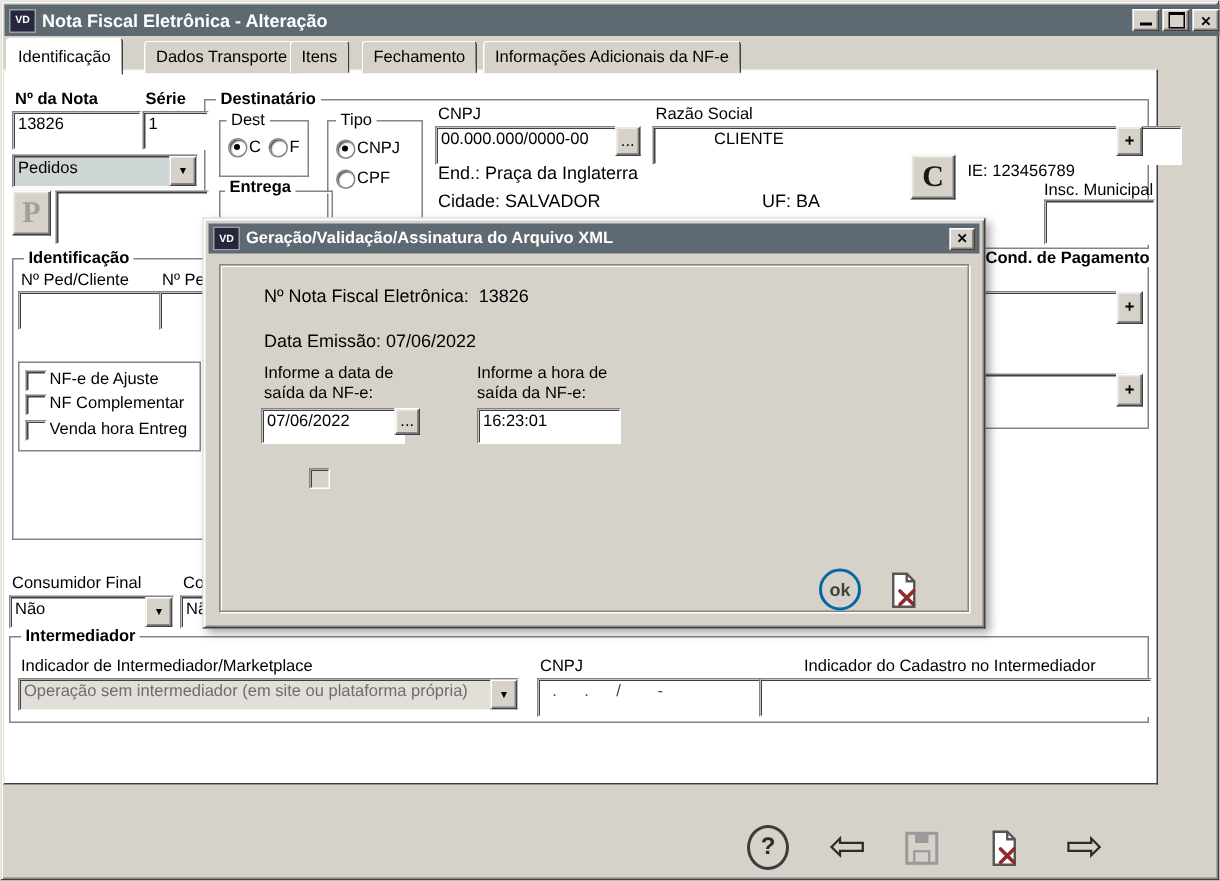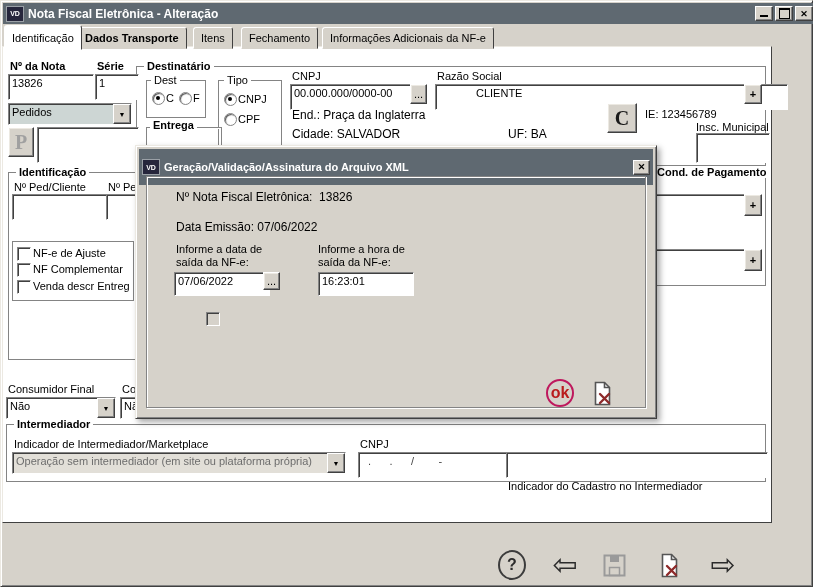--- a/index.html
+++ b/index.html
@@ -26,26 +26,26 @@
   .radio{position:absolute;width:11px;height:11px;border-radius:50%;background:#fff;border:1px solid #848484;box-shadow:inset 1px 1px 1px #555;z-index:4;}
   .radio.on::after{content:"";position:absolute;left:3px;top:3px;width:4px;height:4px;border-radius:50%;background:#000;}
   .cb{position:absolute;width:12px;height:12px;background:#fff;border:1px solid;border-color:#848484 #fff #fff #848484;box-shadow:inset 1px 1px 0 #404040;z-index:4;}
   .cb.disabled{background:#d6d2ca;}
   .combo{position:absolute;background:#fff;border:1px solid;border-color:#848484 #fff #fff #848484;box-shadow:inset 1px 1px 0 #404040;display:flex;align-items:stretch;z-index:4;overflow:hidden;}
   .combo .val{flex:1;padding:2px 3px;overflow:hidden;white-space:nowrap;}
   .combo .arr{width:16px;background:#d6d2ca;border:1px solid;border-color:#fff #404040 #404040 #fff;box-shadow:inset -1px -1px 0 #848484;display:flex;align-items:center;justify-content:center;font-size:7px;color:#000;flex:0 0 auto;}
   .combo.dis{background:#cdd6d4;}
   .combo.dim .val{color:#6d6d6d;}
   .dialog{position:absolute;left:135px;top:145px;width:520px;height:272px;background:#d6d2ca;border:1px solid;border-color:#ece9e2 #404040 #404040 #ece9e2;box-shadow:inset 1px 1px 0 #fff,inset -1px -1px 0 #848484,3px 3px 6px rgba(0,0,0,0.35);z-index:50;}
-  .dtitle{position:absolute;left:3px;top:3px;right:3px;height:36px;background:#5f6971;display:flex;align-items:center;gap:4px;padding:0 3px;color:#fff;font-weight:bold;font-size:11px;}
+  .dtitle{position:absolute;left:3px;top:3px;right:3px;height:20px;background:#5f6971;display:flex;align-items:center;gap:4px;padding:0 3px;color:#fff;font-weight:bold;font-size:11px;}
   .dpanel{position:absolute;left:10px;top:30px;right:10px;bottom:10px;border:1px solid #848484;box-shadow:inset 1px 1px 0 #fff,1px 1px 0 #fff;}
   .dialog .lbl,.dialog .tin,.dialog .btn3,.dialog .cb{z-index:52;}
   .wraplbl{line-height:13px;white-space:normal;}
   .gray{color:#9a9a9a;}
-  .okbtn{position:absolute;width:28px;height:28px;border:2px solid #be185d;border-radius:50%;background:transparent;display:flex;align-items:center;justify-content:center;font-weight:bold;font-size:16px;color:#b91c1c;z-index:52;font-family:inherit;}
+  .okbtn{position:absolute;width:28px;height:28px;border:2px solid #0369a1;border-radius:50%;background:transparent;display:flex;align-items:center;justify-content:center;font-weight:bold;font-size:12px;color:#404040;z-index:52;font-family:inherit;}
   .iconbtn{position:absolute;background:transparent;border:none;padding:0;z-index:6;display:flex;align-items:center;justify-content:center;}
   .helpcirc{width:26px;height:26px;border:2px solid #3c3c3c;border-radius:50%;display:flex;align-items:center;justify-content:center;font-size:16px;font-weight:bold;color:#2b2b2b;}
   .bigarrow{font-size:30px;color:#2b2b2b;line-height:30px;font-family:"DejaVu Sans",sans-serif;}
   .serifC{font-family:"Liberation Serif",serif;font-size:20px;font-weight:bold;color:#1a1a1a;}
   .serifP{font-family:"Liberation Serif",serif;font-size:20px;font-weight:bold;color:#a0a0a0;}
 </style>
 </head>
 <body>
 
 <div class="frame"></div>
@@ -60,21 +60,21 @@
     <button class="wbtn">
         <span class="glyph-max"></span>
       </button>
     <button class="wbtn">
         <span>✕</span>
       </button>
   </span>
 </div>
 
 <div class="tab active" style="left:4px;">Identificação</div>
-<div class="tab" style="left:77px;font-weight:bold;">Dados Transporte</div>
+<div class="tab" style="left:96px;">Dados Transporte</div>
 <div class="tab" style="left:193px;">Itens</div>
 <div class="tab" style="left:241px;">Fechamento</div>
 <div class="tab" style="left:322px;">Informações Adicionais da NF-e</div>
 
 <div class="page"></div>
 
 <div class="lbl bold" style="left:10px;top:60px;">Nº da Nota</div>
 <div class="tin" style="left:8px;top:74px;width:78px;height:20px;">13826</div>
 <div class="lbl bold" style="left:97px;top:60px;">Série</div>
 <div class="tin" style="left:95px;top:74px;width:36px;height:20px;">1</div>
@@ -133,21 +133,21 @@
 <div class="tin" style="left:12px;top:194px;width:92px;height:20px;"></div>
 <div class="lbl" style="left:108px;top:181px;">Nº Pe</div>
 <div class="tin" style="left:106px;top:194px;width:44px;height:20px;"></div>
 
 <div class="grp" style="left:12px;top:241px;width:120px;height:58px;"></div>
 <span class="cb" style="left:17px;top:247px;"></span>
 <div class="lbl" style="left:33px;top:247px;max-width:98px;overflow:hidden;">NF-e de Ajuste</div>
 <span class="cb" style="left:17px;top:263px;"></span>
 <div class="lbl" style="left:33px;top:263px;max-width:98px;overflow:hidden;">NF Complementar</div>
 <span class="cb" style="left:17px;top:280px;"></span>
-<div class="lbl" style="left:33px;top:280px;max-width:98px;overflow:hidden;">Venda descr Entreg</div>
+<div class="lbl" style="left:33px;top:280px;max-width:98px;overflow:hidden;">Venda hora Entreg</div>
 
 <div class="grp" style="left:545px;top:176px;width:219px;height:108px;"></div>
 <div class="grp-label" style="left:654px;top:166px;">Cond. de Pagamento</div>
 <div class="tin" style="left:552px;top:194px;width:190px;height:22px;"></div>
 <button class="btn3" style="left:744px;top:194px;width:18px;height:22px;font-weight:bold;">+</button>
 <div class="tin" style="left:552px;top:249px;width:190px;height:22px;"></div>
 <button class="btn3" style="left:744px;top:249px;width:18px;height:22px;font-weight:bold;">+</button>
 
 <div class="lbl" style="left:8px;top:383px;">Consumidor Final</div>
 <div class="combo" style="left:6px;top:397px;width:108px;height:20px;">
@@ -161,21 +161,21 @@
 
 <div class="grp" style="left:6px;top:424px;width:758px;height:56px;"></div>
 <div class="grp-label" style="left:14px;top:418px;">Intermediador</div>
 <div class="lbl" style="left:14px;top:438px;">Indicador de Intermediador/Marketplace</div>
 <div class="combo dim" style="left:12px;top:452px;width:332px;height:20px;background:#e2dfd8;">
   <span class="val">Operação sem intermediador (em site ou plataforma própria)</span>
   <span class="arr">▼</span>
 </div>
 <div class="lbl" style="left:360px;top:438px;">CNPJ</div>
 <div class="tin" style="left:358px;top:452px;width:142px;height:20px;color:#444;">  .      .      /        -</div>
-<div class="lbl" style="left:508px;top:438px;margin-top:42px;">Indicador do Cadastro no Intermediador</div>
+<div class="lbl" style="left:536px;top:438px;">Indicador do Cadastro no Intermediador</div>
 <div class="tin" style="left:506px;top:452px;width:254px;height:20px;"></div>
 
 <button class="iconbtn" style="left:498px;top:551px;width:28px;height:28px;">
   <span class="helpcirc">?</span>
 </button>
 <button class="iconbtn" style="left:548px;top:548px;width:34px;height:34px;">
   <span class="bigarrow">⇦</span>
 </button>
 <button class="iconbtn" style="left:600px;top:551px;width:28px;height:28px;">
   <svg width="27" height="27" viewBox="0 0 27 27">

